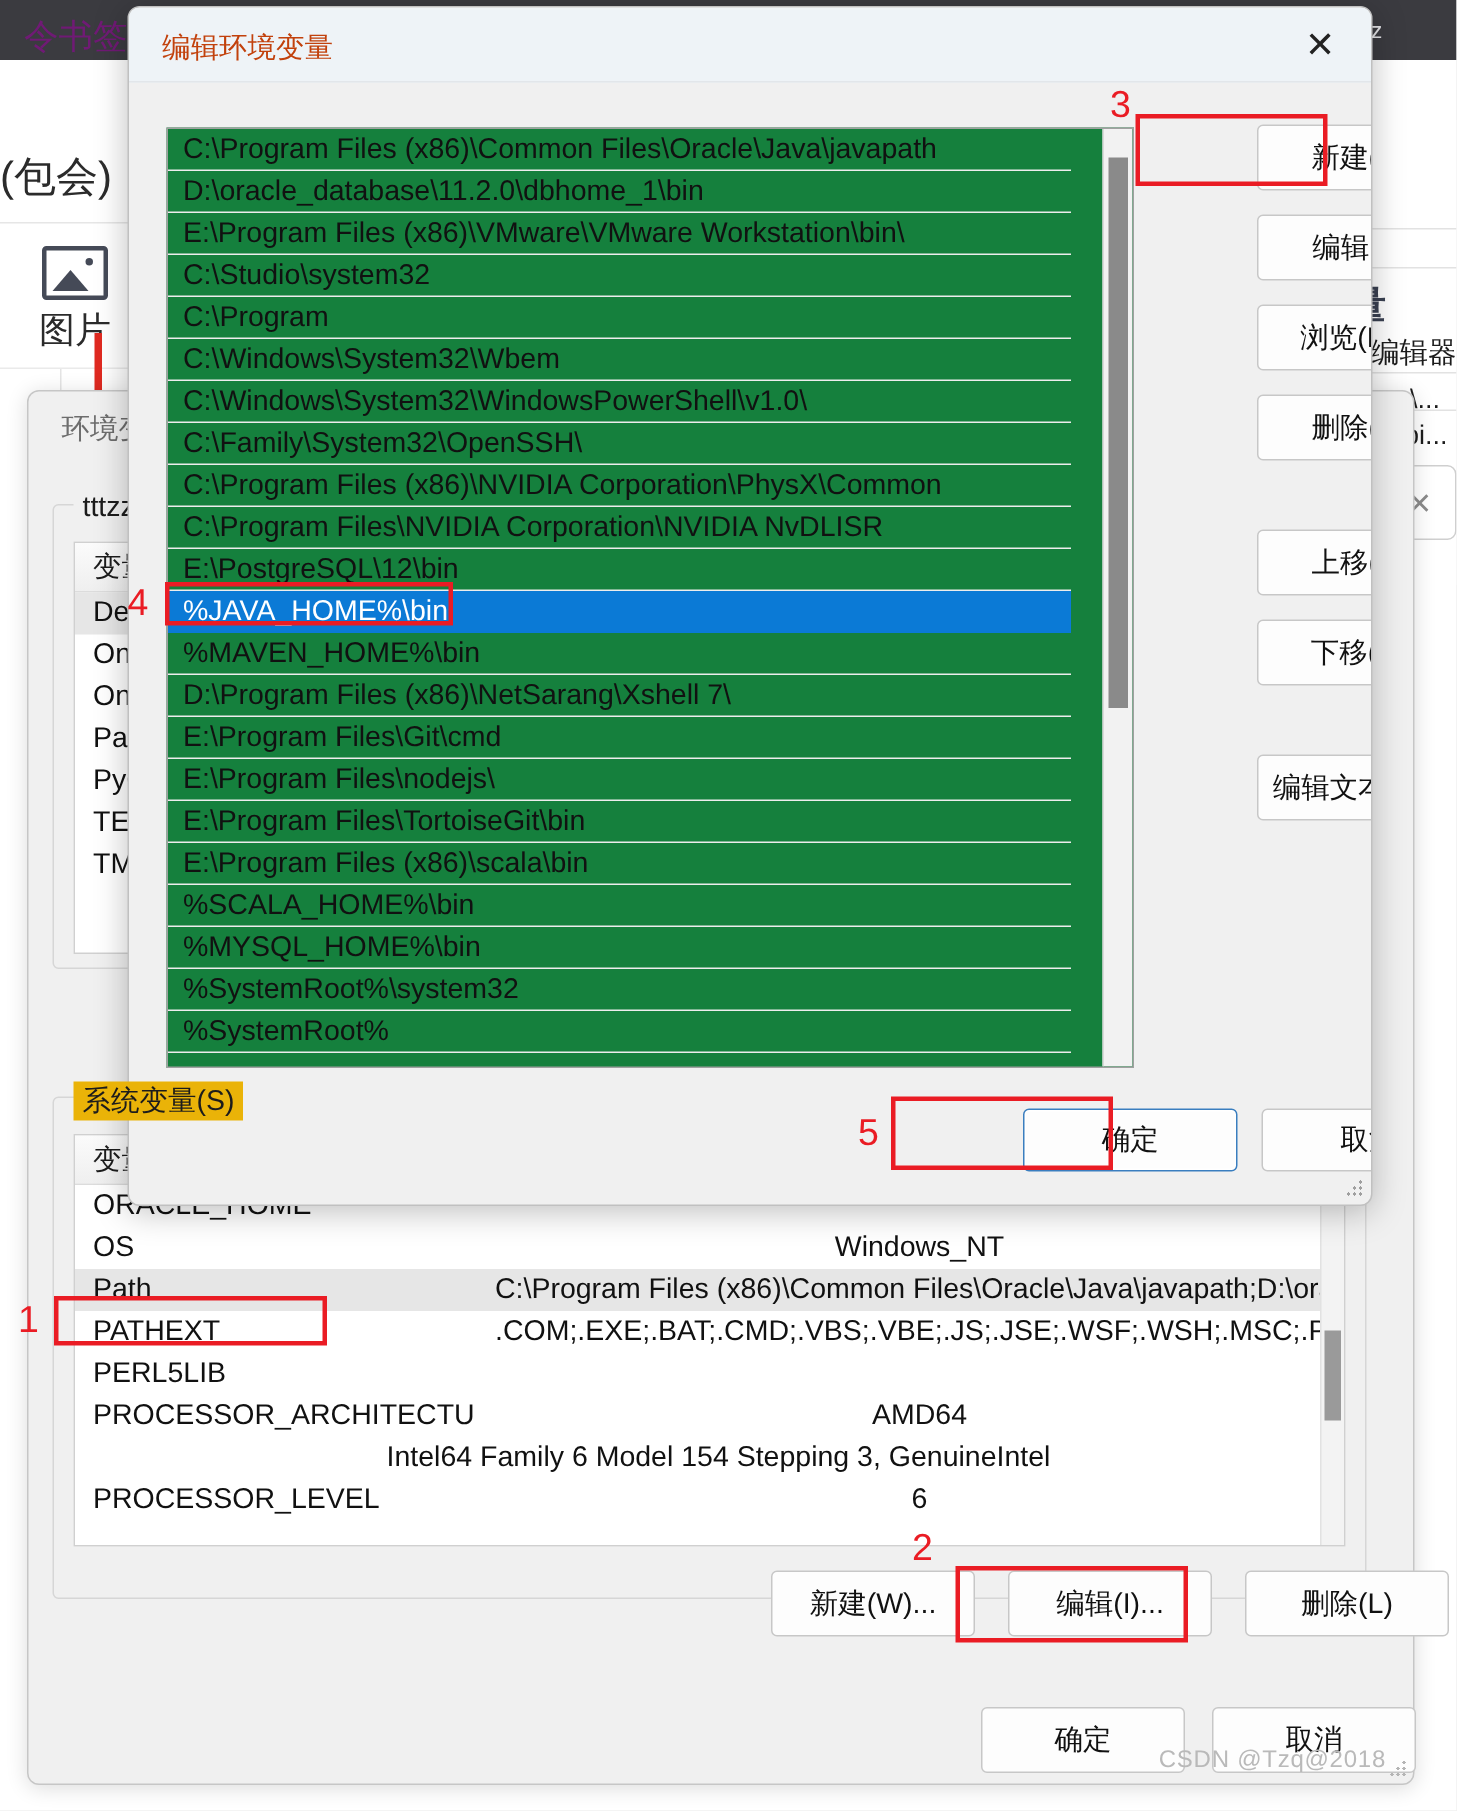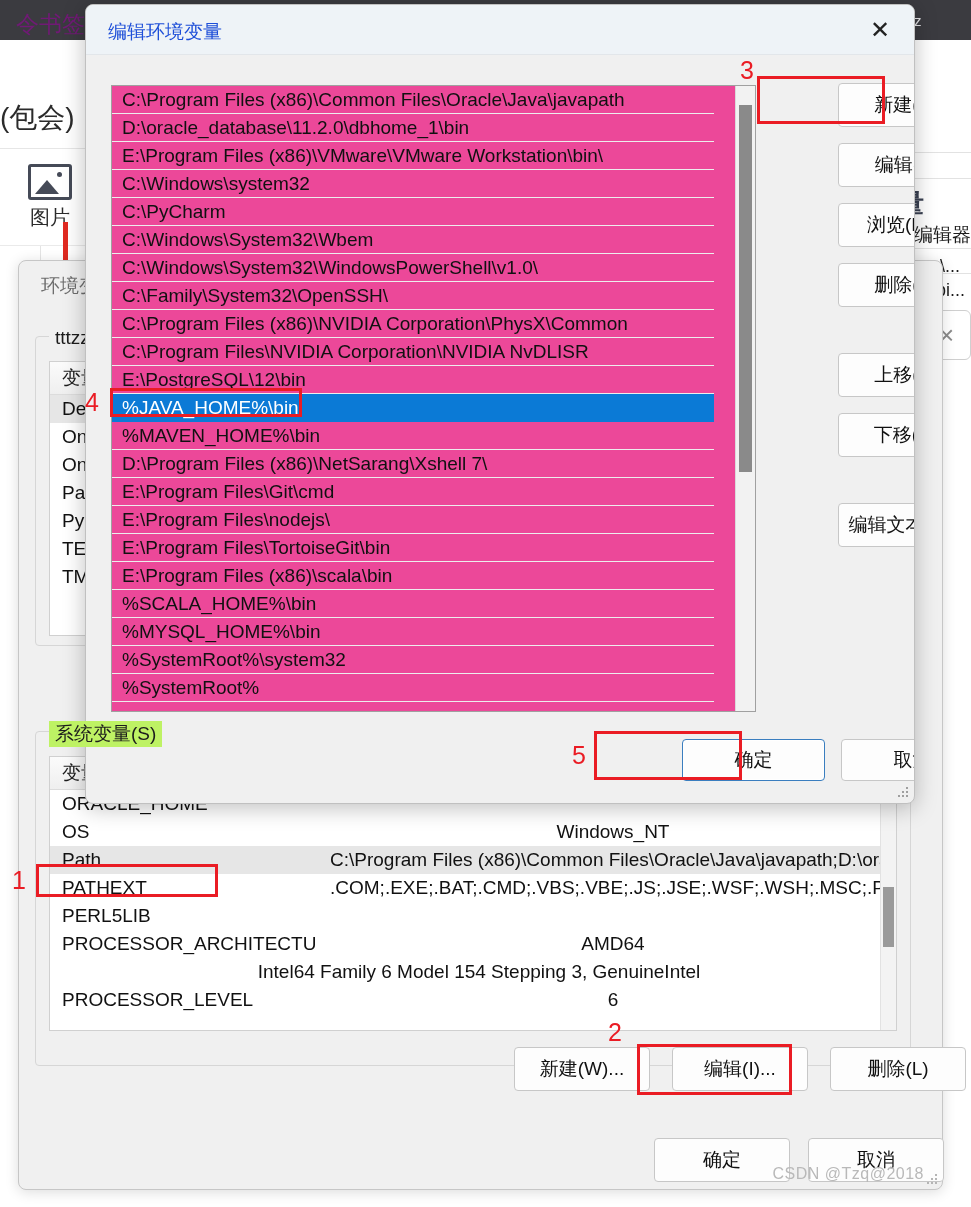--- a/index.html
+++ b/index.html
@@ -45,21 +45,21 @@
     width:44px;height:36px;margin:0 auto;border:3px solid #454a57;border-radius:3px;
     box-sizing:border-box;position:relative;
   }
   #bg-toolbar .tb-icon:before{
     content:"";position:absolute;left:4px;bottom:3px;width:0;height:0;
     border-left:12px solid transparent;border-right:12px solid transparent;border-bottom:14px solid #454a57;
   }
   #bg-toolbar .tb-icon:after{
     content:"";position:absolute;right:7px;top:5px;width:5px;height:5px;border-radius:50%;background:#454a57;
   }
-  #bg-toolbar .tb-label{font-size:20px;color:#2b2b2b;margin-top:4px;}
+  #bg-toolbar .tb-label{font-size:24px;color:#2b2b2b;margin-top:4px;}
   #bg-toolbar .tb-label2{
     position:absolute;left:92px;top:42px;font-size:20px;color:#2b2b2b;white-space:nowrap;overflow:hidden;width:20px;
   }
   #bg-hr2{position:absolute;left:0;top:205px;width:230px;height:1px;background:#eaeaea;}
   #bg-img-strip{
     position:absolute;left:0;top:206px;width:230px;height:62px;background:#fff;
   }
   #bg-img-strip .vline{position:absolute;top:0;width:1px;height:62px;background:#e4e4e4;}
   #bg-red-bar{position:absolute;left:63px;top:182px;width:5px;height:85px;background:#e02a21;}
   #bg-red-bar2{position:absolute;left:63px;top:262px;width:16px;height:5px;background:#e02a21;}
@@ -116,21 +116,21 @@
   .td-name{width:268px;}
   .td-val{flex:1;text-align:center;}
   .tbl-row.sel{background:#e6e6e6;}
 
   
   #sys-group{
     position:absolute;left:16px;top:470px;width:876px;height:335px;
     border:1px solid #d6d6d6;border-radius:4px;box-sizing:border-box;background:#f0f0f0;
   }
   #sys-group-label{
-    position:absolute;left:30px;top:460px;background:#bef264;padding:0 6px;font-size:19px;color:#1c1c1c;white-space:nowrap;z-index:3;
+    position:absolute;left:30px;top:460px;background:#eab308;padding:0 6px;font-size:19px;color:#1c1c1c;white-space:nowrap;z-index:3;
   }
   #sys-table{
     position:absolute;left:30px;top:495px;width:848px;height:275px;
     background:#fff;border:1px solid #d0d0d0;box-sizing:border-box;overflow:hidden;
   }
   #sys-scroll{
     position:absolute;right:0;top:0;width:15px;height:100%;background:#f3f3f3;border-left:1px solid #e2e2e2;
   }
   #sys-scroll .thumb{position:absolute;left:2px;top:130px;width:11px;height:60px;background:#9a9a9a;}
 
@@ -162,29 +162,29 @@
   #edit-dialog{
     position:absolute;left:85px;top:4px;width:830px;height:800px;
     background:#f0f0f0;border:1px solid #c0c0c0;border-radius:8px;box-sizing:border-box;
     box-shadow:0 4px 22px rgba(0,0,0,.25);overflow:hidden;
   }
   #edit-titlebar{
     position:absolute;left:0;top:0;width:100%;height:50px;background:#eef3f7;
     border-bottom:1px solid #e2e6ea;box-sizing:border-box;
   }
   #edit-title{
-    position:absolute;left:22px;top:14px;font-size:19px;color:#1d4ed8;white-space:nowrap;
+    position:absolute;left:22px;top:14px;font-size:19px;color:#c2410c;white-space:nowrap;
   }
   #edit-close{
     position:absolute;right:12px;top:8px;width:44px;height:34px;
     display:flex;align-items:center;justify-content:center;color:#222;font-size:24px;cursor:default;
   }
   #edit-listbox{
     position:absolute;left:25px;top:80px;width:645px;height:627px;
-    background:#ec4899;border:1px solid #a0a0a0;box-sizing:border-box;overflow:hidden;
+    background:#15803d;border:1px solid #a0a0a0;box-sizing:border-box;overflow:hidden;
   }
   #edit-listinner{position:absolute;left:0;top:0;width:602px;}
   .path-row{
     height:28px;line-height:28px;font-size:19px;color:#111;
     padding-left:10px;border-bottom:1px solid #ededed;white-space:nowrap;overflow:hidden;
     box-sizing:border-box;
   }
   .path-row.selected{background:#0b7ad6;color:#fff;border-bottom-color:#0b7ad6;}
   #edit-listscroll{
     position:absolute;right:0;top:0;width:19px;height:100%;background:#f2f2f2;border-left:1px solid #dadada;
@@ -368,22 +368,22 @@
 <div id="edit-dialog">
   <div id="edit-titlebar"></div>
   <div id="edit-title">编辑环境变量</div>
   <div id="edit-close">✕</div>
 
   <div id="edit-listbox">
     <div id="edit-listinner">
         <div class="path-row">C:\Program Files (x86)\Common Files\Oracle\Java\javapath</div>
         <div class="path-row">D:\oracle_database\11.2.0\dbhome_1\bin</div>
         <div class="path-row">E:\Program Files (x86)\VMware\VMware Workstation\bin\</div>
-        <div class="path-row">C:\Windows\system32</div>
-        <div class="path-row">C:\PyCharm</div>
+        <div class="path-row">C:\Studio\system32</div>
+        <div class="path-row">C:\Program</div>
         <div class="path-row">C:\Windows\System32\Wbem</div>
         <div class="path-row">C:\Windows\System32\WindowsPowerShell\v1.0\</div>
         <div class="path-row">C:\Family\System32\OpenSSH\</div>
         <div class="path-row">C:\Program Files (x86)\NVIDIA Corporation\PhysX\Common</div>
         <div class="path-row">C:\Program Files\NVIDIA Corporation\NVIDIA NvDLISR</div>
         <div class="path-row">E:\PostgreSQL\12\bin</div>
         <div class="path-row selected">%JAVA_HOME%\bin</div>
         <div class="path-row">%MAVEN_HOME%\bin</div>
         <div class="path-row">D:\Program Files (x86)\NetSarang\Xshell 7\</div>
         <div class="path-row">E:\Program Files\Git\cmd</div>

